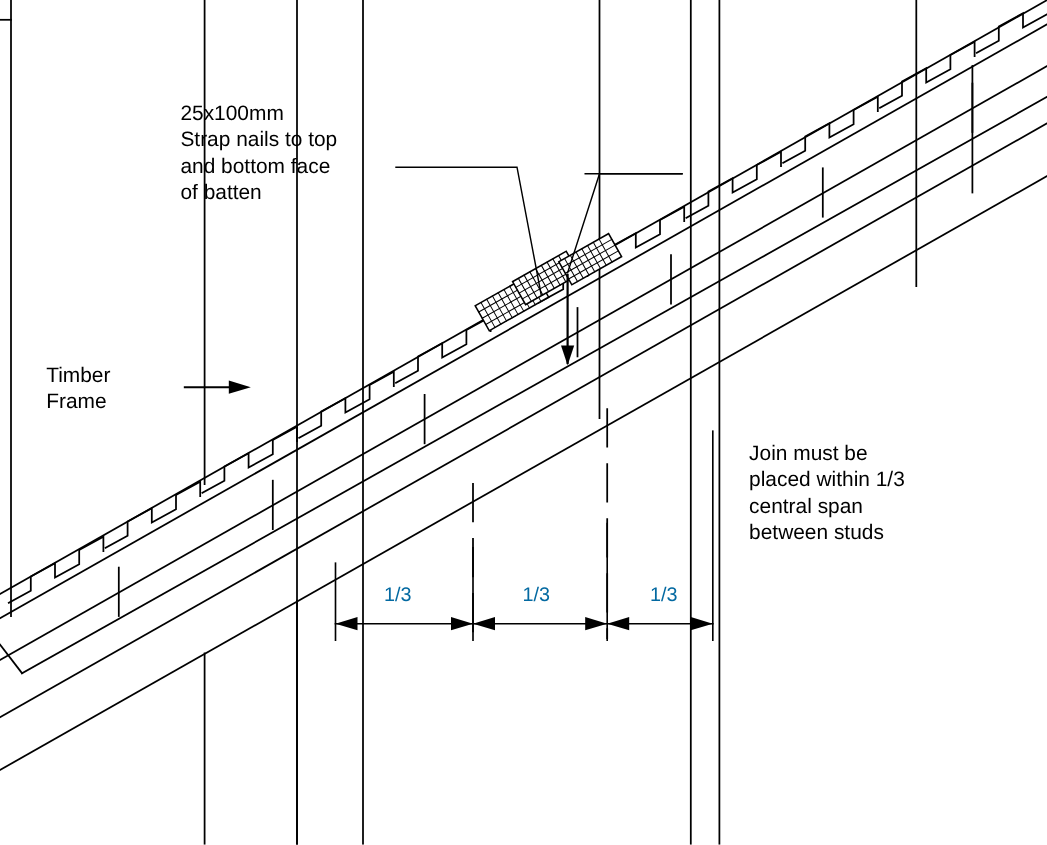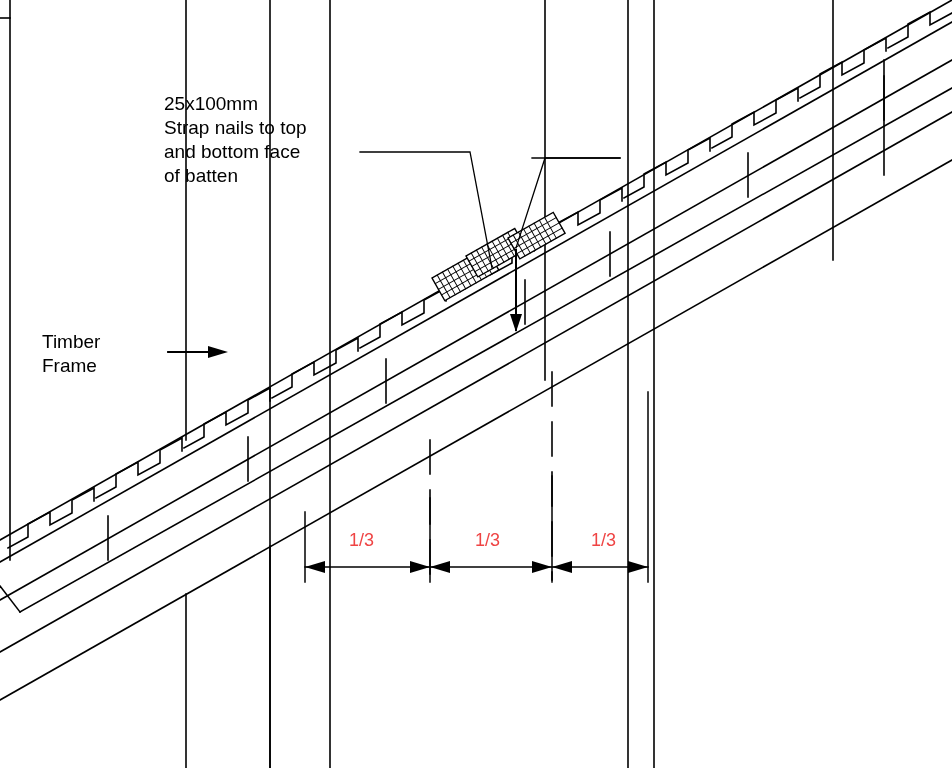--- a/index.html
+++ b/index.html
@@ -28,21 +28,21 @@
     font-size: 19px;
     line-height: 24px;
     color: #000000;
     white-space: pre;
     letter-spacing: 0px;
   }
   .dim-lbl {
     position: absolute;
     font-family: "Liberation Sans", sans-serif;
     font-size: 18px;
-    color: #ef4444;
+    color: #0369a1;
     white-space: pre;
   }
 </style>
 </head>
 <body>
 
 <div id="stage">
 
   <svg id="drawing" viewBox="0 0 952 768">
     <g fill="none" stroke="#000000" stroke-width="1.6" stroke-linecap="square" stroke-linejoin="miter">
@@ -205,20 +205,24 @@
 
   <div class="lbl" style="left:164px; top:92px;">25x100mm
 Strap nails to top
 and bottom face
 of batten</div>
 
 
   <div class="lbl" style="left:18px; top:330px;margin-left:24px;">Timber
 Frame</div>
 
+  <div class="lbl" style="left:681px; top:401px;">Join must be
+placed within 1/3
+central span
+between studs</div>
 
   <div class="dim-lbl" style="left:349px; top:530px;">1/3</div>
 
   <div class="dim-lbl" style="left:475px; top:530px;">1/3</div>
 
   <div class="dim-lbl" style="left:591px; top:530px;">1/3</div>
 
 </div>
 
 </body></html>

